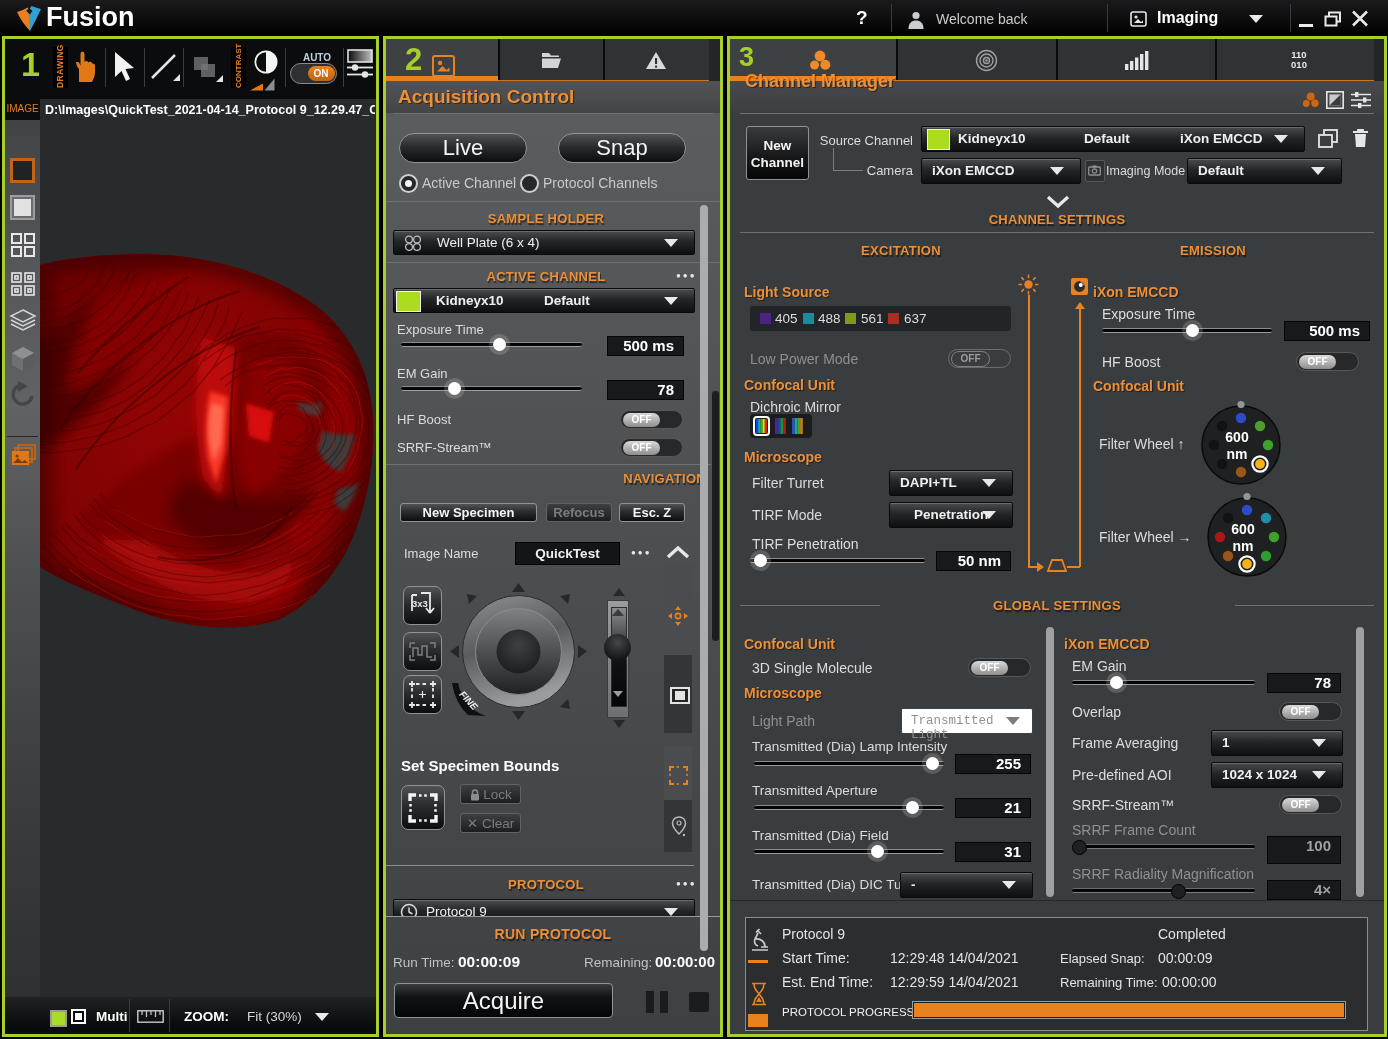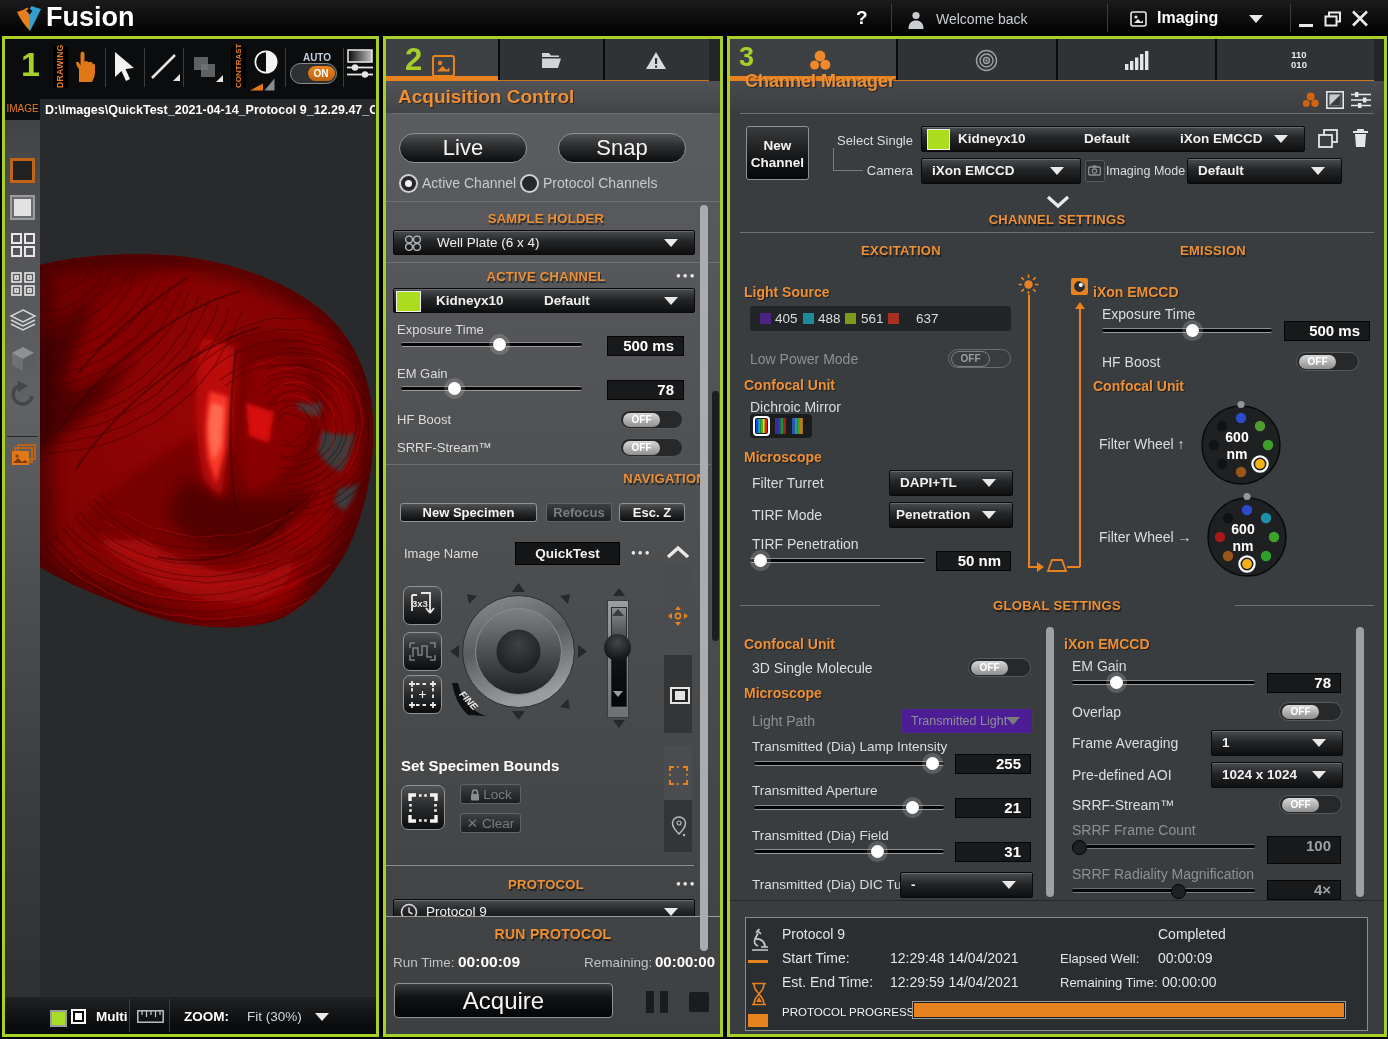--- a/index.html
+++ b/index.html
@@ -3,21 +3,21 @@
 <meta charset="utf-8">
 <style>
 html,body{margin:0;padding:0;width:1388px;height:1039px;background:#000;overflow:hidden;
  font-family:"Liberation Sans",sans-serif;}
 .abs{position:absolute;}
 .hdr{position:absolute;color:#ED8F35;font-weight:bold;font-size:13px;text-shadow:1px 2px 1px rgba(0,0,0,.55);letter-spacing:.3px;}
 .bhdr{position:absolute;color:#ED8F35;font-weight:bold;font-size:14px;text-shadow:1px 1px 1px rgba(0,0,0,.5);}
 .lbl{position:absolute;color:#DCDCDC;font-size:13px;}
 .dim{position:absolute;color:#8E9092;font-size:13px;}
 .dd{position:absolute;background:linear-gradient(#4A4D50,#232527 45%,#0D0F11);border:1px solid #0A0A0A;border-radius:2px;box-shadow:inset 0 1px 0 rgba(255,255,255,.18);}
-.dd.dis{background:#4c1d95;border-color:#3E4042;box-shadow:none;}
+.dd.dis{background:#ffffff;border-color:#3E4042;box-shadow:none;font-family:Liberation Mono, monospace;}
 .ddt{position:absolute;color:#F0F0F0;font-size:13.5px;font-weight:bold;}
 .arr{position:absolute;width:0;height:0;border-left:7px solid transparent;border-right:7px solid transparent;border-top:8px solid #E9E9E9;}
 .arr.dis{border-top-color:#7A7C7E;}
 .vbox{position:absolute;background:#17191B;border:1px solid #060606;color:#fff;font-weight:bold;font-size:15px;text-align:right;box-sizing:border-box;padding-right:9px;}
 .track{position:absolute;height:3px;background:#050505;border-top:1px solid #8A8C8E;border-bottom:1px solid #9A9C9E;border-radius:2px;}
 .track.dis{border-top-color:#6A6C6E;border-bottom-color:#7A7C7E;}
 .knob{position:absolute;width:13px;height:13px;border-radius:50%;background:#fff;box-shadow:0 0 0 4px rgba(210,210,210,.22);}
 .knob.dk{background:#1E2022;box-shadow:none;border:1px solid #000;}
 .tgl{position:absolute;width:61px;height:17px;border-radius:10px;background:#26282A;border:1px solid #56595C;}
 .tgl i{position:absolute;left:2px;top:1.5px;width:37px;height:14px;border-radius:8px;background:linear-gradient(#D8D8D8,#8E8E8E);color:#FFF;font-style:normal;font-size:10px;font-weight:bold;text-align:center;line-height:14px;font-family:"Liberation Sans",sans-serif;}
@@ -605,21 +605,21 @@
     </g>
     <g fill="#E4E6E8">
         <rect x="4" y="1" width="3.4" height="5"></rect>
         <rect x="12" y="6.5" width="3.4" height="5"></rect>
         <rect x="7" y="12" width="3.4" height="5"></rect>
       </g>
   </svg>
   <div class="hl" style="left:10px;top:74px;width:634px;background:#6E7072;"></div>
 
   <div class="btn" style="left:16px;top:87px;width:63px;height:54px;font-size:13.5px;font-weight:bold;line-height:17px;padding-top:10px;background:linear-gradient(#3A3B3D,#151618 60%,#060708);">New<br>Channel</div>
-  <div class="lbl" style="left:47px;top:94px;width:136px;text-align:right;">Select Single</div>
+  <div class="lbl" style="left:47px;top:94px;width:136px;text-align:right;">Source Channel</div>
   <div class="dd" style="left:191px;top:87px;width:382px;height:24px;">
     <div class="abs" style="left:5px;top:2px;width:21px;height:19px;background:#ACDC1E;border:1px solid #F0F0F0;"></div>
     <div class="ddt" style="left:36px;top:4px;">Kidneyx10</div>
     <div class="ddt" style="left:162px;top:4px;">Default</div>
     <div class="ddt" style="left:258px;top:4px;">iXon EMCCD</div>
     <div class="arr" style="left:352px;top:8px;"></div>
   </div>
   <svg class="abs" style="left:588px;top:90px;" width="20" height="19" viewBox="0 0 20 19">
     <rect x="6" y="1" width="13" height="12" fill="none" stroke="#E4E6E8" stroke-width="1.8"></rect>
     <rect x="1" y="6" width="13" height="12" fill="#3A3D3F" stroke="#E4E6E8" stroke-width="1.8"></rect>
@@ -657,21 +657,21 @@
 
   <div class="bhdr" style="left:14px;top:245px;">Light Source</div>
   <div class="abs" style="left:20px;top:267px;width:261px;height:25px;background:#222527;border-radius:3px;">
     <div class="abs" style="left:10px;top:7px;width:11px;height:11px;background:#4B2482;"></div>
     <div class="lbl" style="left:25px;top:5px;font-size:13.5px;">405</div>
     <div class="abs" style="left:53px;top:7px;width:11px;height:11px;background:#1C8C9C;"></div>
     <div class="lbl" style="left:68px;top:5px;font-size:13.5px;">488</div>
     <div class="abs" style="left:95px;top:7px;width:11px;height:11px;background:#7E9A1E;"></div>
     <div class="lbl" style="left:111px;top:5px;font-size:13.5px;">561</div>
     <div class="abs" style="left:138px;top:7px;width:11px;height:11px;background:#A83020;"></div>
-    <div class="lbl" style="left:154px;top:5px;font-size:13.5px;margin-left:12px;">637</div>
+    <div class="lbl" style="left:154px;top:5px;font-size:13.5px;">637</div>
   </div>
   <div class="dim" style="left:20px;top:312px;font-size:14px;">Low Power Mode</div>
   <div class="tgl dis" style="left:218px;top:310px;">
       <i>OFF</i>
     </div>
   <div class="bhdr" style="left:14px;top:338px;">Confocal Unit</div>
   <div class="lbl" style="left:20px;top:360px;font-size:14px;">Dichroic Mirror</div>
   <div class="abs" style="left:20px;top:375px;width:62px;height:24px;background:#1A1C1E;border-radius:4px;">
     <svg class="abs" style="left:3px;top:2px;" width="17" height="20" viewBox="0 0 17 20">
       <rect x="1" y="1" width="15" height="18" rx="3" fill="none" stroke="#fff" stroke-width="2"></rect>
@@ -697,21 +697,21 @@
     </svg>
   </div>
   <div class="bhdr" style="left:14px;top:410px;">Microscope</div>
   <div class="lbl" style="left:22px;top:436px;font-size:14px;">Filter Turret</div>
   <div class="dd" style="left:159px;top:431px;width:122px;height:24px;">
     <div class="ddt" style="left:10px;top:4px;">DAPI+TL</div>
     <div class="arr" style="left:92px;top:8px;"></div>
   </div>
   <div class="lbl" style="left:22px;top:468px;font-size:14px;">TIRF Mode</div>
   <div class="dd" style="left:159px;top:463px;width:122px;height:24px;">
-    <div class="ddt" style="left:6px;top:4px;">Penetration</div>
+    <div class="ddt" style="left:24px;top:4px;">Penetration</div>
     <div class="arr" style="left:92px;top:8px;"></div>
   </div>
   <div class="lbl" style="left:22px;top:497px;font-size:14px;">TIRF Penetration</div>
   <div class="track" style="left:20px;top:519px;width:175px;"></div>
   <div class="knob" style="left:24px;top:515px;"></div>
   <div class="vbox" style="left:206px;top:512px;width:75px;height:20px;line-height:18px;">50 nm</div>
 
   <svg class="abs" style="left:288px;top:235px;" width="21" height="21" viewBox="0 0 21 21">
     <circle cx="10.5" cy="10.5" r="4.2" fill="#E8821E"></circle>
     <g stroke="#E8821E" stroke-width="1.6">
@@ -861,21 +861,21 @@
         <path d="M1 1.5 L15 1.5 M1 22.5 L15 22.5"></path>
         <path d="M3 2 C3 8 6.5 9.5 8 12 C9.5 14.5 13 16 13 22 M13 2 C13 8 9.5 9.5 8 12 C6.5 14.5 3 16 3 22"></path>
       </g>
       <path d="M5 20 L11 20 L8 15 Z" fill="#E8821E"></path>
     </svg>
     <div class="abs" style="left:2px;top:96px;width:20px;height:13px;background:#E8821E;"></div>
     <div class="abs" style="left:36px;top:8px;font-size:14px;color:#E2E4E6;">Protocol 9</div>
     <div class="abs" style="left:412px;top:8px;font-size:14px;color:#E2E4E6;">Completed</div>
     <div class="abs" style="left:36px;top:32px;font-size:14px;color:#E2E4E6;">Start Time:</div>
     <div class="abs" style="left:144px;top:32px;font-size:14px;color:#E2E4E6;">12:29:48 14/04/2021</div>
-    <div class="abs" style="left:314px;top:33px;font-size:13px;color:#E2E4E6;">Elapsed Well:</div>
+    <div class="abs" style="left:314px;top:33px;font-size:13px;color:#E2E4E6;">Elapsed Snap:</div>
     <div class="abs" style="left:412px;top:32px;font-size:14px;color:#E2E4E6;">00:00:09</div>
     <div class="abs" style="left:36px;top:56px;font-size:14px;color:#E2E4E6;">Est. End Time:</div>
     <div class="abs" style="left:144px;top:56px;font-size:14px;color:#E2E4E6;">12:29:59 14/04/2021</div>
     <div class="abs" style="left:314px;top:57px;font-size:13px;color:#E2E4E6;">Remaining Time:</div>
     <div class="abs" style="left:416px;top:56px;font-size:14px;color:#E2E4E6;">00:00:00</div>
     <div class="abs" style="left:36px;top:88px;font-size:11.5px;color:#F0F2F4;">PROTOCOL PROGRESS</div>
     <div class="abs" style="left:166px;top:83px;width:432px;height:16px;border:1px solid #9A9C9E;background:#1A1C1E;">
       <div class="abs" style="left:1px;top:1px;width:430px;height:14px;background:#E8821E;"></div>
     </div>
   </div>

